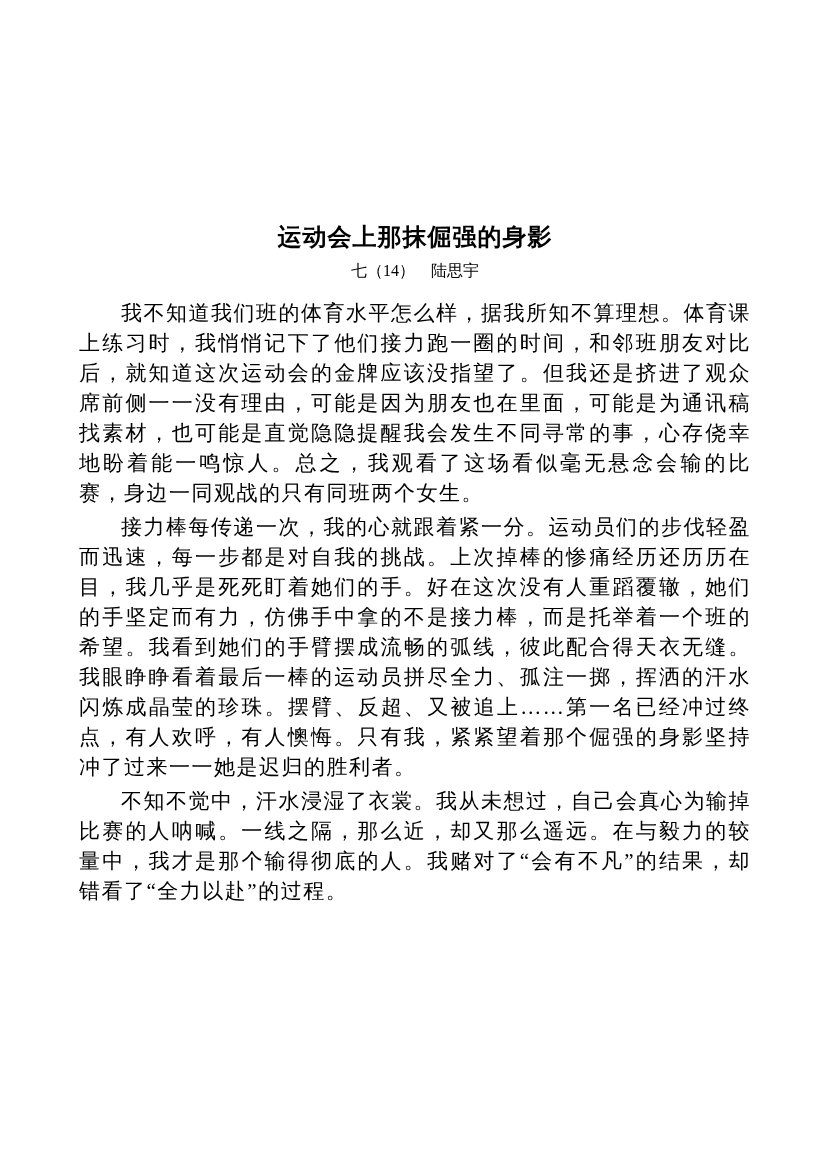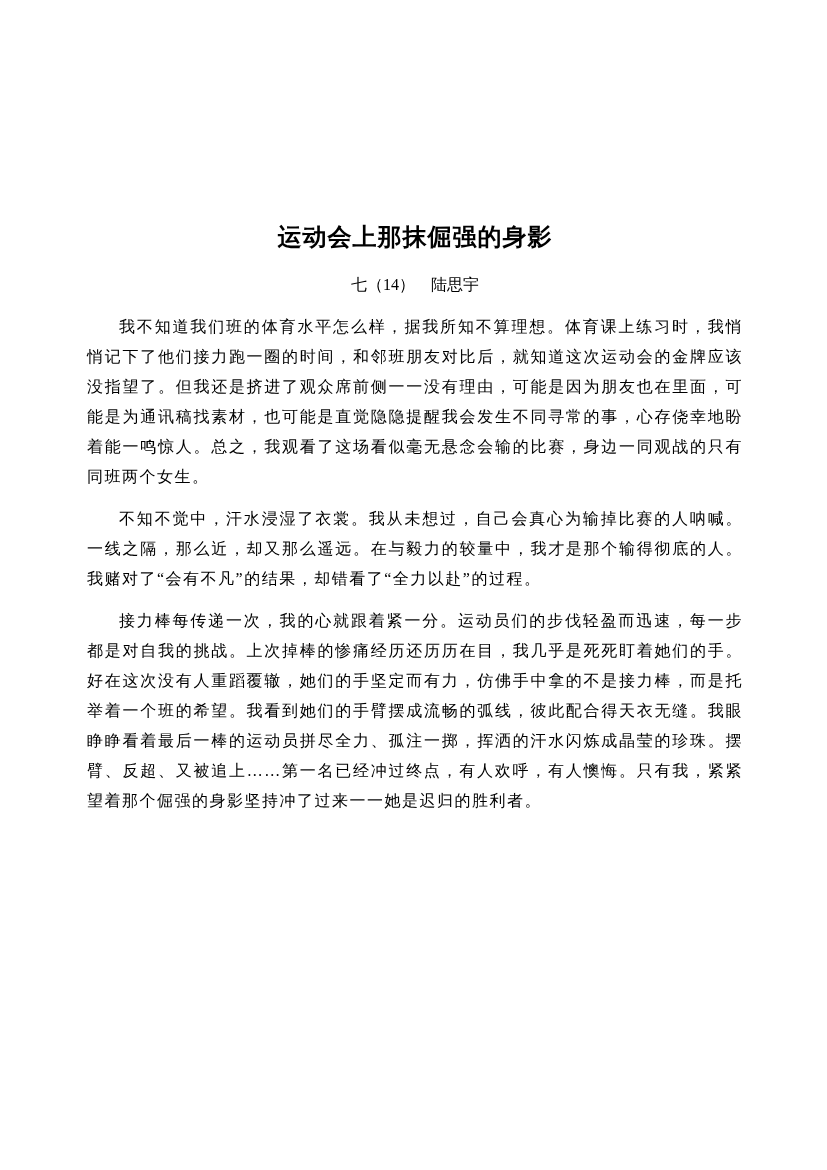--- a/index.html
+++ b/index.html
@@ -18,45 +18,45 @@
   }
   .content {
     padding: 224px 72px 0 75px;
   }
   .essay-title {
     text-align: center;
     font-family: "Liberation Sans", "DejaVu Sans", sans-serif;
     font-weight: bold;
     font-size: 24px;
     line-height: 26px;
-    margin: 0 0 26px 0;
+    margin: 0 0 12px 0;
     letter-spacing: 1px;
   }
   .essay-byline {
     text-align: center;
     font-size: 16px;
     line-height: 18px;
     margin: 11px 0 18px 0;
   }
   .essay-body p {
-    margin: 12px;
-    font-size: 16px;
+    margin: 4px;
+    font-size: 21px;
     line-height: 30px;
     text-align: justify;
     text-justify: inter-ideograph;
     text-indent: 2em;
     letter-spacing: 1.5px;
   }
 </style>
 </head>
 <body>
 
 <div class="page">
   <div class="content">
     <h1 class="essay-title">运动会上那抹倔强的身影</h1>
     <div class="essay-byline">七（14）　陆思宇</div>
     <div class="essay-body">
       <p>我不知道我们班的体育水平怎么样，据我所知不算理想。体育课上练习时，我悄悄记下了他们接力跑一圈的时间，和邻班朋友对比后，就知道这次运动会的金牌应该没指望了。但我还是挤进了观众席前侧一一没有理由，可能是因为朋友也在里面，可能是为通讯稿找素材，也可能是直觉隐隐提醒我会发生不同寻常的事，心存侥幸地盼着能一鸣惊人。总之，我观看了这场看似毫无悬念会输的比赛，身边一同观战的只有同班两个女生。</p>
+      <p>接力棒每传递一次，我的心就跟着紧一分。运动员们的步伐轻盈而迅速，每一步都是对自我的挑战。上次掉棒的惨痛经历还历历在目，我几乎是死死盯着她们的手。好在这次没有人重蹈覆辙，她们的手坚定而有力，仿佛手中拿的不是接力棒，而是托举着一个班的希望。我看到她们的手臂摆成流畅的弧线，彼此配合得天衣无缝。我眼睁睁看着最后一棒的运动员拼尽全力、孤注一掷，挥洒的汗水闪炼成晶莹的珍珠。摆臂、反超、又被追上……第一名已经冲过终点，有人欢呼，有人懊悔。只有我，紧紧望着那个倔强的身影坚持冲了过来一一她是迟归的胜利者。</p>
       <p>不知不觉中，汗水浸湿了衣裳。我从未想过，自己会真心为输掉比赛的人呐喊。一线之隔，那么近，却又那么遥远。在与毅力的较量中，我才是那个输得彻底的人。我赌对了“会有不凡”的结果，却错看了“全力以赴”的过程。</p>
-      <p>接力棒每传递一次，我的心就跟着紧一分。运动员们的步伐轻盈而迅速，每一步都是对自我的挑战。上次掉棒的惨痛经历还历历在目，我几乎是死死盯着她们的手。好在这次没有人重蹈覆辙，她们的手坚定而有力，仿佛手中拿的不是接力棒，而是托举着一个班的希望。我看到她们的手臂摆成流畅的弧线，彼此配合得天衣无缝。我眼睁睁看着最后一棒的运动员拼尽全力、孤注一掷，挥洒的汗水闪炼成晶莹的珍珠。摆臂、反超、又被追上……第一名已经冲过终点，有人欢呼，有人懊悔。只有我，紧紧望着那个倔强的身影坚持冲了过来一一她是迟归的胜利者。</p>
     </div>
   </div>
 </div>
 
 </body></html>

